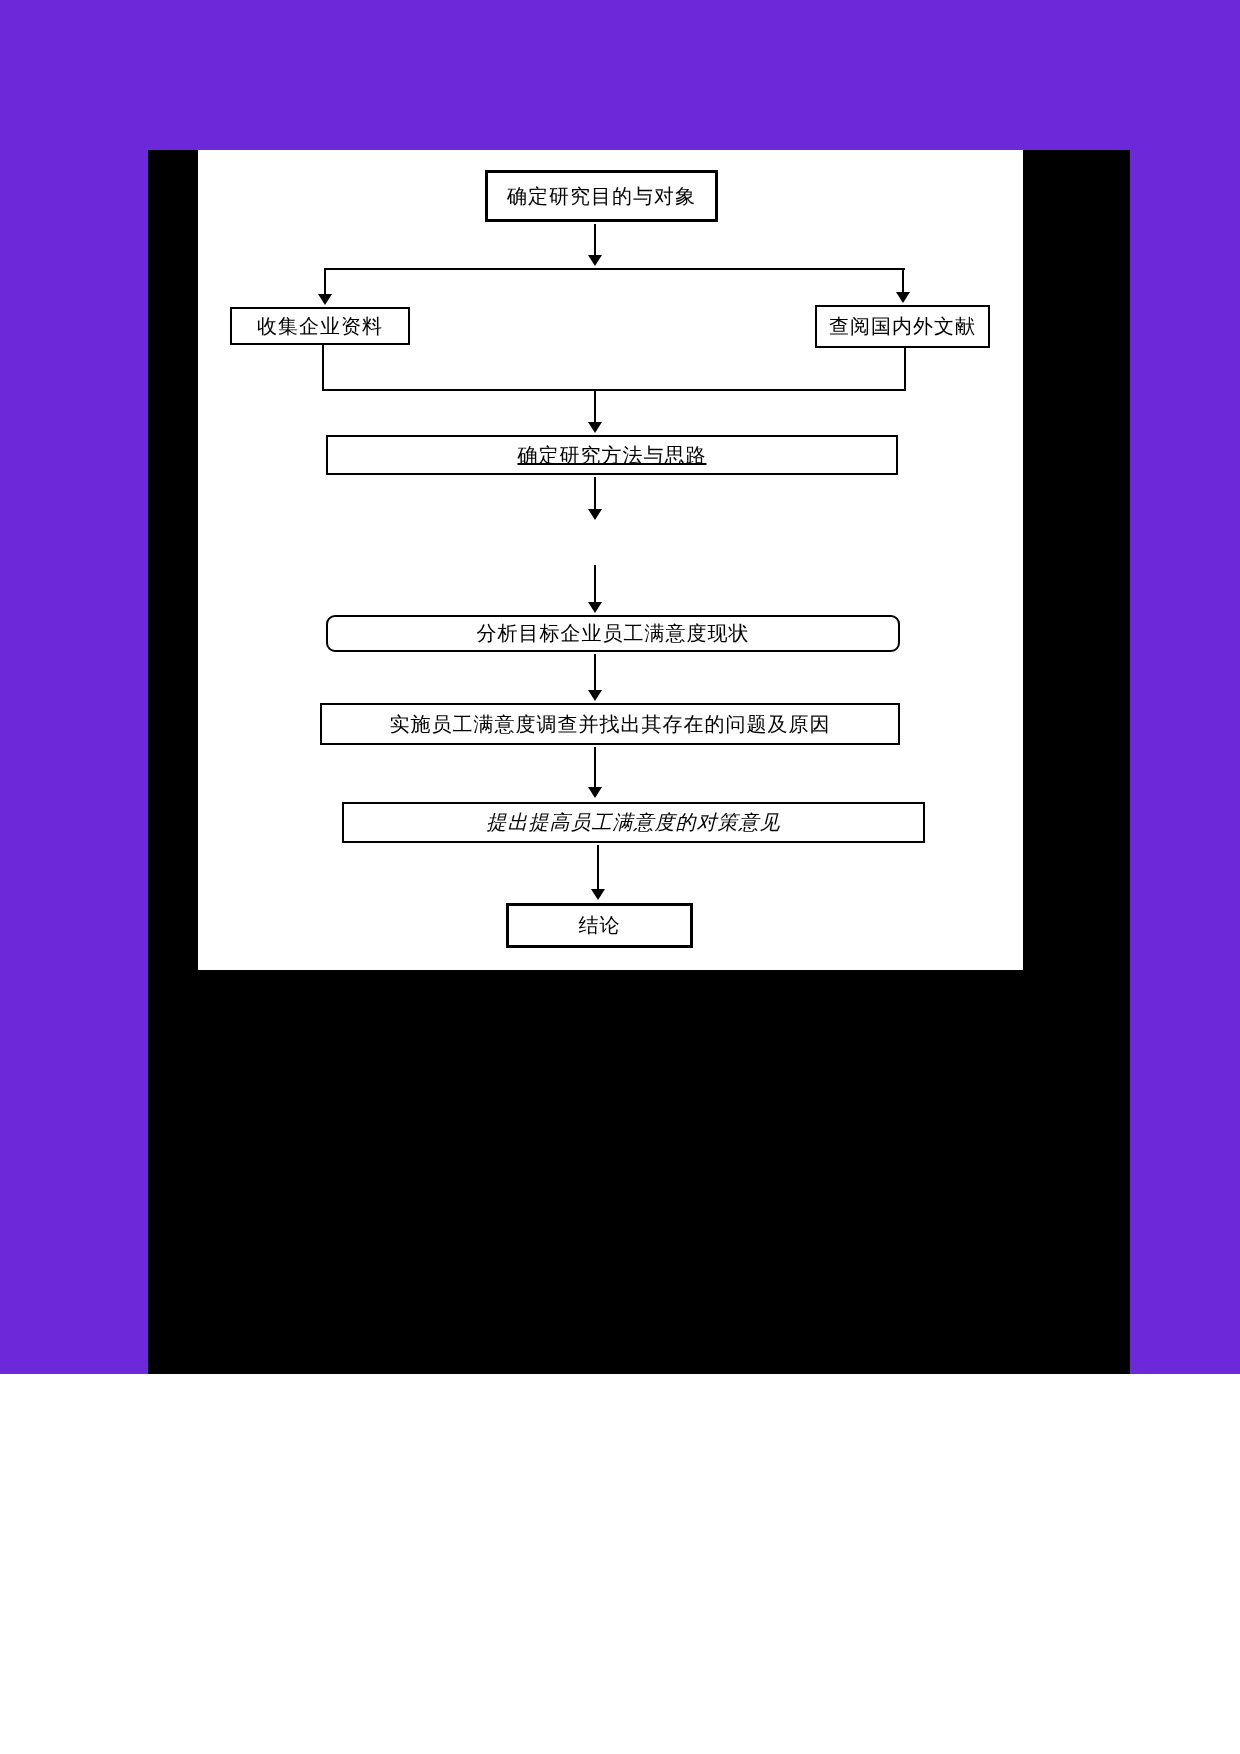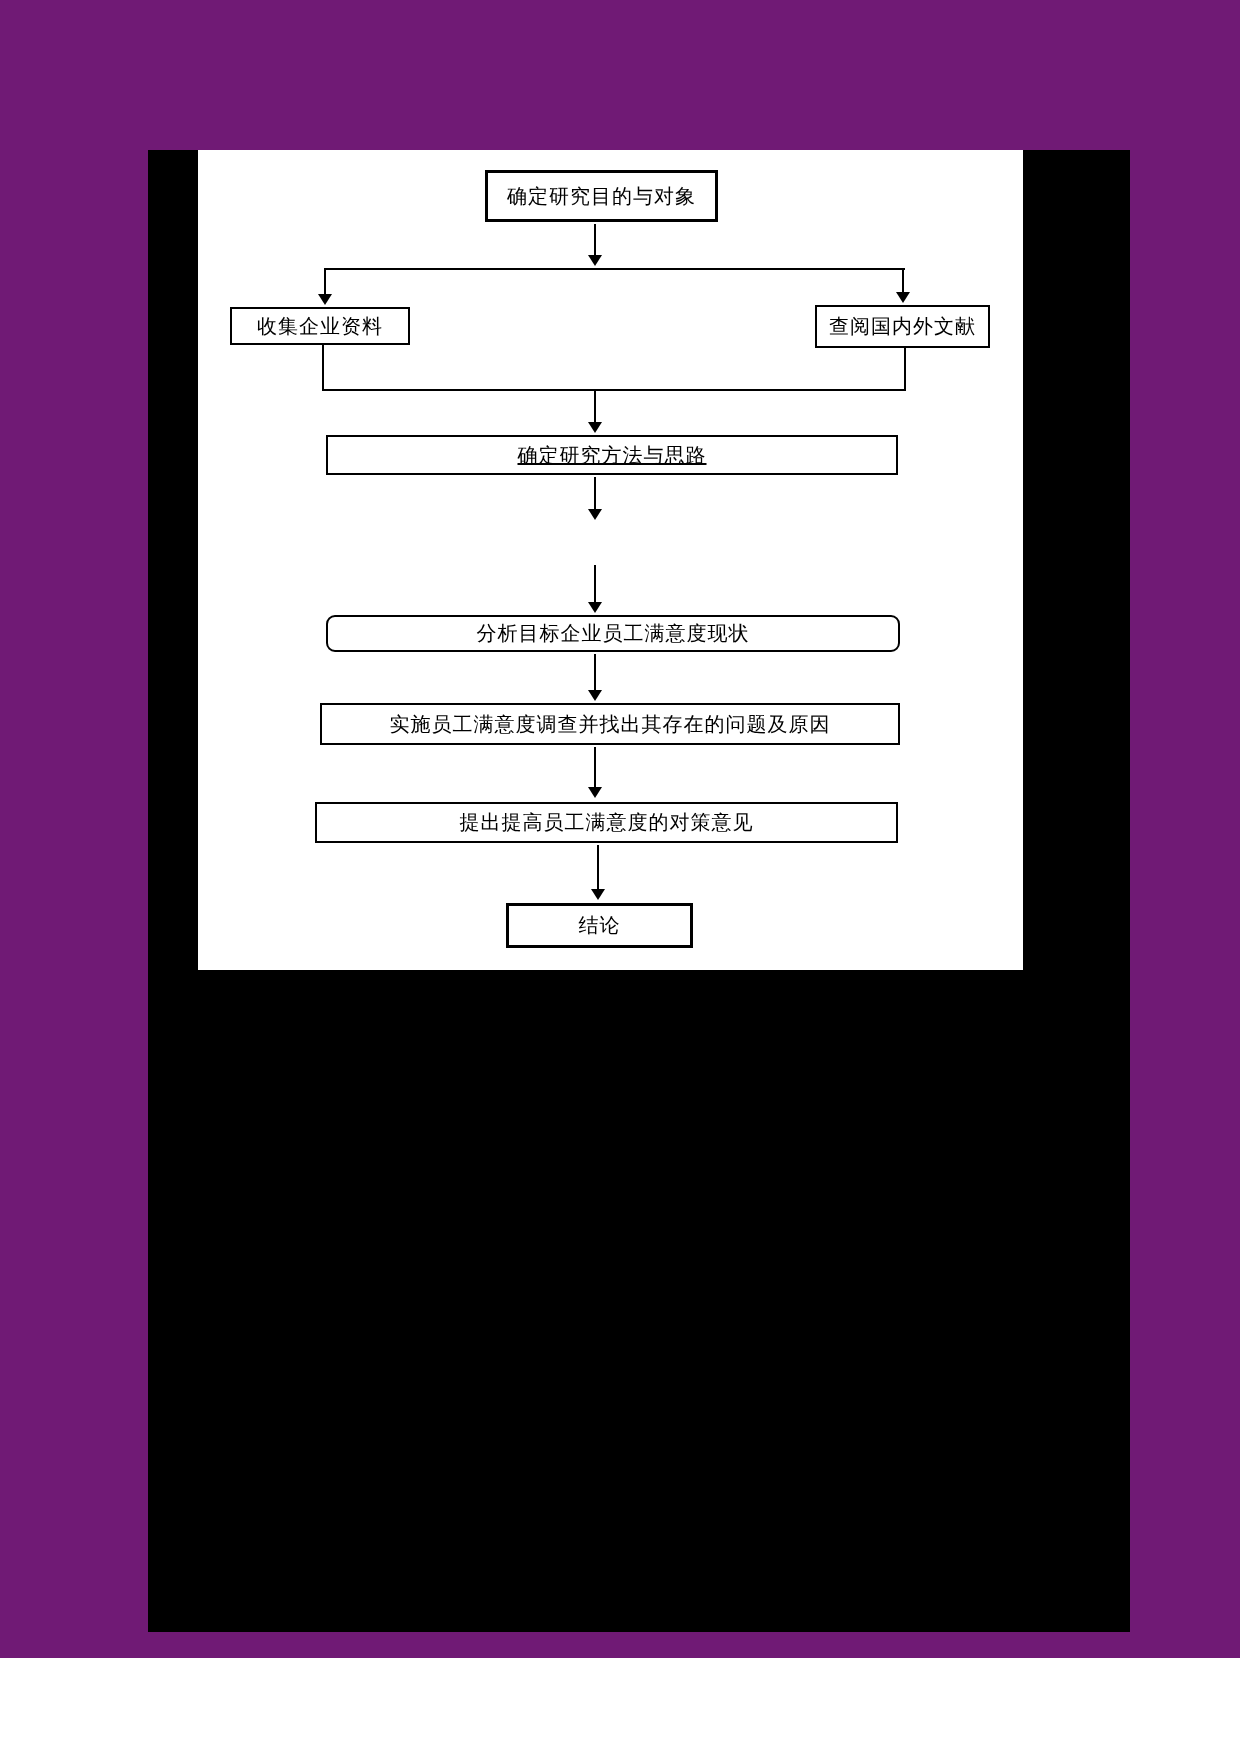--- a/index.html
+++ b/index.html
@@ -1,21 +1,21 @@
 <!DOCTYPE html>
 <html><head>
 <meta charset="utf-8">
 <style>
   html,body{margin:0;padding:0;}
   body{
     width:1240px;height:1754px;position:relative;
     background:#ffffff;
     font-family:"Liberation Sans", sans-serif;
   }
-  .page{position:absolute;left:0;top:0;width:1240px;height:1658px;background:#701a75;overflow:hidden;}
+  .page{position:absolute;left:0;top:0;width:1240px;height:1374px;background:#6d28d9;overflow:hidden;}
   .black-mask{position:absolute;left:148px;top:150px;width:982px;height:1482px;background:#000000;}
   .panel{position:absolute;left:198px;top:150px;width:825px;height:820px;background:#ffffff;}
   .node{
     position:absolute;box-sizing:border-box;
     border:2px solid #000000;background:#ffffff;
     display:flex;align-items:center;justify-content:center;
     font-size:20px;letter-spacing:1px;color:#000000;
     white-space:nowrap;overflow:hidden;
   }
   .node.thick{border-width:3px;}
@@ -93,21 +93,21 @@
     <div class="head"></div>
   </div>
 
   <div class="node" style="left:320px;top:703px;width:580px;height:42px;">实施员工满意度调查并找出其存在的问题及原因</div>
 
   <div class="arrow-down" style="left:588px;top:747px;height:51px;">
     <div class="shaft"></div>
     <div class="head"></div>
   </div>
 
-  <div class="node" style="left:315px;top:802px;width:583px;height:41px;">提出提高员工满意度的对策意见</div>
+  <div class="node" style="left:342px;top:802px;width:583px;height:41px;font-style:italic;">提出提高员工满意度的对策意见</div>
 
   <div class="arrow-down" style="left:591px;top:845px;height:55px;">
     <div class="shaft"></div>
     <div class="head"></div>
   </div>
 
   <div class="node thick" style="left:506px;top:903px;width:187px;height:45px;">结论</div>
 
 </div>
 

